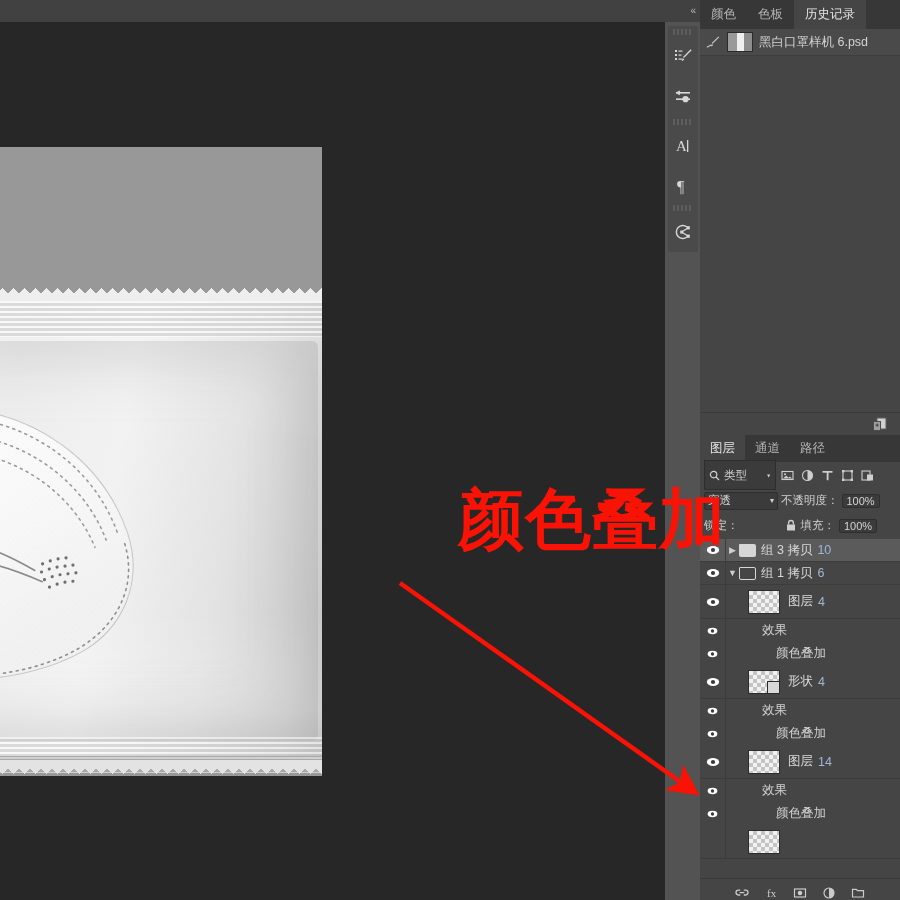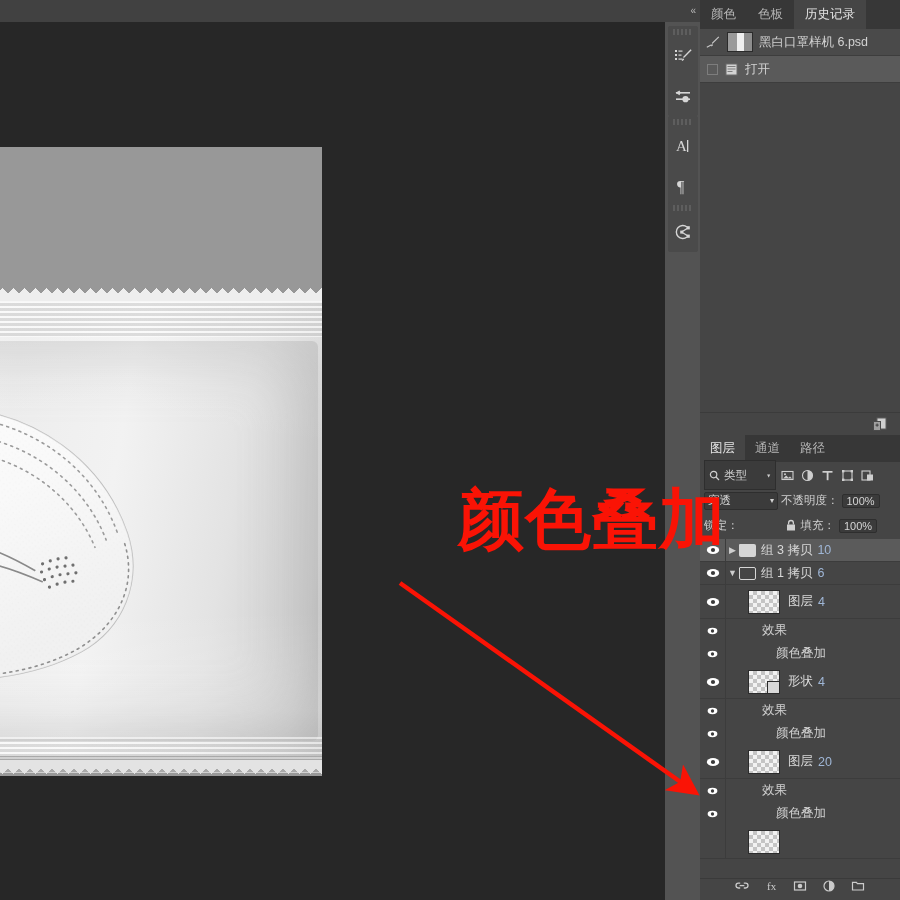--- a/index.html
+++ b/index.html
@@ -306,21 +306,21 @@
     height: 23px; background: #454545;
     font-size: 12.5px; color: #d0d0d0;
   }
   .fx-row .eye-cell { border-right: 1px solid #3c3c3c; }
   .num-accent { color: #9fb6d6; }
 
   .layer-foot {
     position: absolute; left: 0; bottom: 0;
     width: 200px; height: 22px;
     background: #454545; border-top: 1px solid #3a3a3a;
-    display: flex; align-items: flex-start; justify-content: center;
+    display: flex; align-items: flex-end; justify-content: center;
     gap: 15px; color: #cbcbcb;
   }
 
   
   .red-text {
     position: absolute;
     left: 458px; top: 487px;
     font-size: 66px; font-weight: bold;
     color: #fa1305;
     letter-spacing: 1px;
@@ -485,30 +485,20 @@
           <svg class="svg-ic" width="16" height="16" viewBox="0 0 16 16">
             <g fill="#c9c9c9">
               <path d="M13.4 2.4 L14.2 3.2 L8.4 9 L6.9 10.2 L7.5 8.3 Z"></path>
               <path d="M7.4 10.3 L8.2 11.1 L6.6 12.4 L5.9 11.6 Z"></path>
               <rect x="1.6" y="12.8" width="5.4" height="1" transform="rotate(-28 1.6 12.8)"></rect>
             </g>
           </svg>
           <div class="hist-thumb"></div>
           <span>黑白口罩样机 6.psd</span>
         </div>
-        <div class="hist-row open">
-          <div class="hist-check"></div>
-          <svg class="svg-ic" width="15" height="15" viewBox="0 0 15 15">
-            <rect x="2" y="2" width="11" height="11" fill="#d3d3d3" stroke="#6a6a6a"></rect>
-            <rect x="3.5" y="4" width="8" height="1" fill="#7d7d7d"></rect>
-            <rect x="3.5" y="6.5" width="8" height="1" fill="#7d7d7d"></rect>
-            <rect x="3.5" y="9" width="5" height="1" fill="#7d7d7d"></rect>
-          </svg>
-          <span>打开</span>
-        </div>
       </div>
 
       <div class="hist-foot">
         <svg class="svg-ic" width="17" height="17" viewBox="0 0 17 17">
           <rect x="6" y="2" width="9" height="11" fill="#d0d0d0" stroke="#5c5c5c"></rect>
           <rect x="2.5" y="5.5" width="7" height="9" fill="#9f9f9f" stroke="#4a4a4a"></rect>
           <rect x="4.5" y="8.6" width="3.2" height="1" fill="#3c3c3c"></rect>
           <rect x="5.6" y="7.5" width="1" height="3.2" fill="#3c3c3c"></rect>
         </svg>
       </div>
@@ -673,21 +663,21 @@
 
         <div class="layer-row">
           <div class="eye-cell">
             <svg class="svg-ic" width="14" height="10" viewBox="0 0 14 10">
               <ellipse cx="7" cy="5" rx="6.2" ry="4" fill="#ffffff"></ellipse>
               <circle cx="7" cy="5" r="2.1" fill="#3a3a3a"></circle>
             </svg>
           </div>
           <div class="layer-thumb"></div>
           <span>图层</span>
-          <span class="num-accent" style="margin-left:5px">20</span>
+          <span class="num-accent" style="margin-left:5px">14</span>
         </div>
         <div class="fx-row">
           <div class="eye-cell">
             <svg class="svg-ic" width="11" height="8" viewBox="0 0 14 10">
               <ellipse cx="7" cy="5" rx="6.2" ry="4" fill="#ffffff"></ellipse>
               <circle cx="7" cy="5" r="2.1" fill="#3a3a3a"></circle>
             </svg>
           </div>
           <span style="margin-left:36px">效果</span>
         </div>

